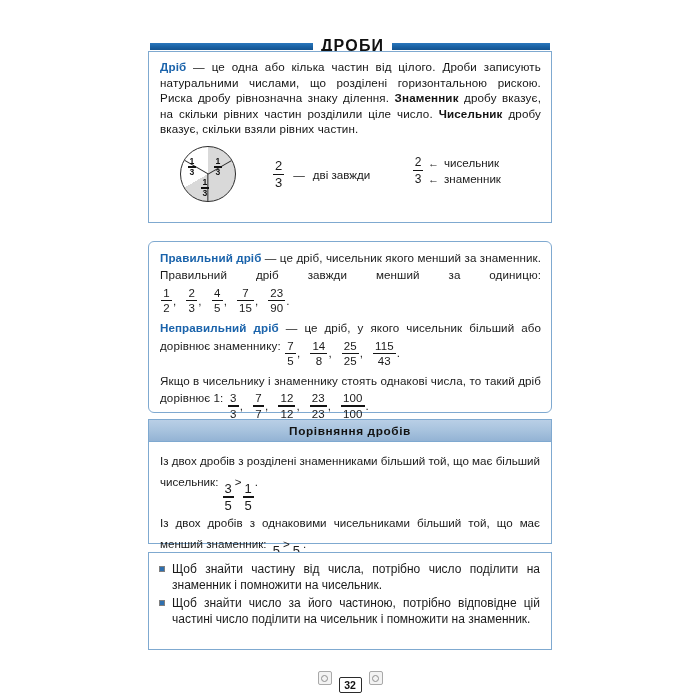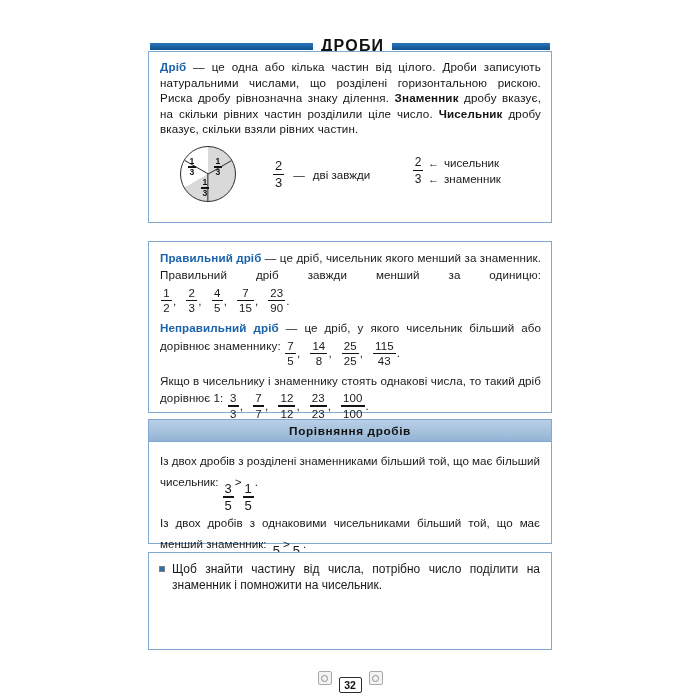--- a/index.html
+++ b/index.html
@@ -184,21 +184,21 @@
   }
   .ex-num {
     width: 10px;
     text-align: center;
     font-size: 12px;
   }
   .ex-num.top { border-bottom: 1.2px solid #141414; padding-bottom: 1px; }
   .arrow { font-size: 11px; }
 
   
-  #box-types { top: 241px; height: 172px; }
+  #box-types { top: 241px; height: 172px; border-radius: 6px; }
   .line-block {
     font-size: 11.6px;
     line-height: 17.4px;
     text-align: justify;
     text-align-last: left;
     letter-spacing: 0.1px;
   }
   .frac-list {
     display: inline-flex;
     align-items: center;
@@ -510,20 +510,24 @@
 
     </div>
   </div>
 
   <div class="box" id="box-rules">
     <div class="rules-body">
       <div class="rule-item">
         <span class="rule-bullet"></span>
         <span>Щоб знайти частину від числа, потрібно число поділити на знаменник і помножити на чисельник.</span>
       </div>
+      <div class="rule-item">
+        <span class="rule-bullet"></span>
+        <span>Щоб знайти число за його частиною, потрібно відповідне цій частині число поділити на чисельник і помножити на знаменник.</span>
+      </div>
     </div>
   </div>
 
   <div class="footer">
     <div class="deco">
         <i></i>
       </div>
     <div class="page-num">32</div>
     <div class="deco">
         <i></i>

